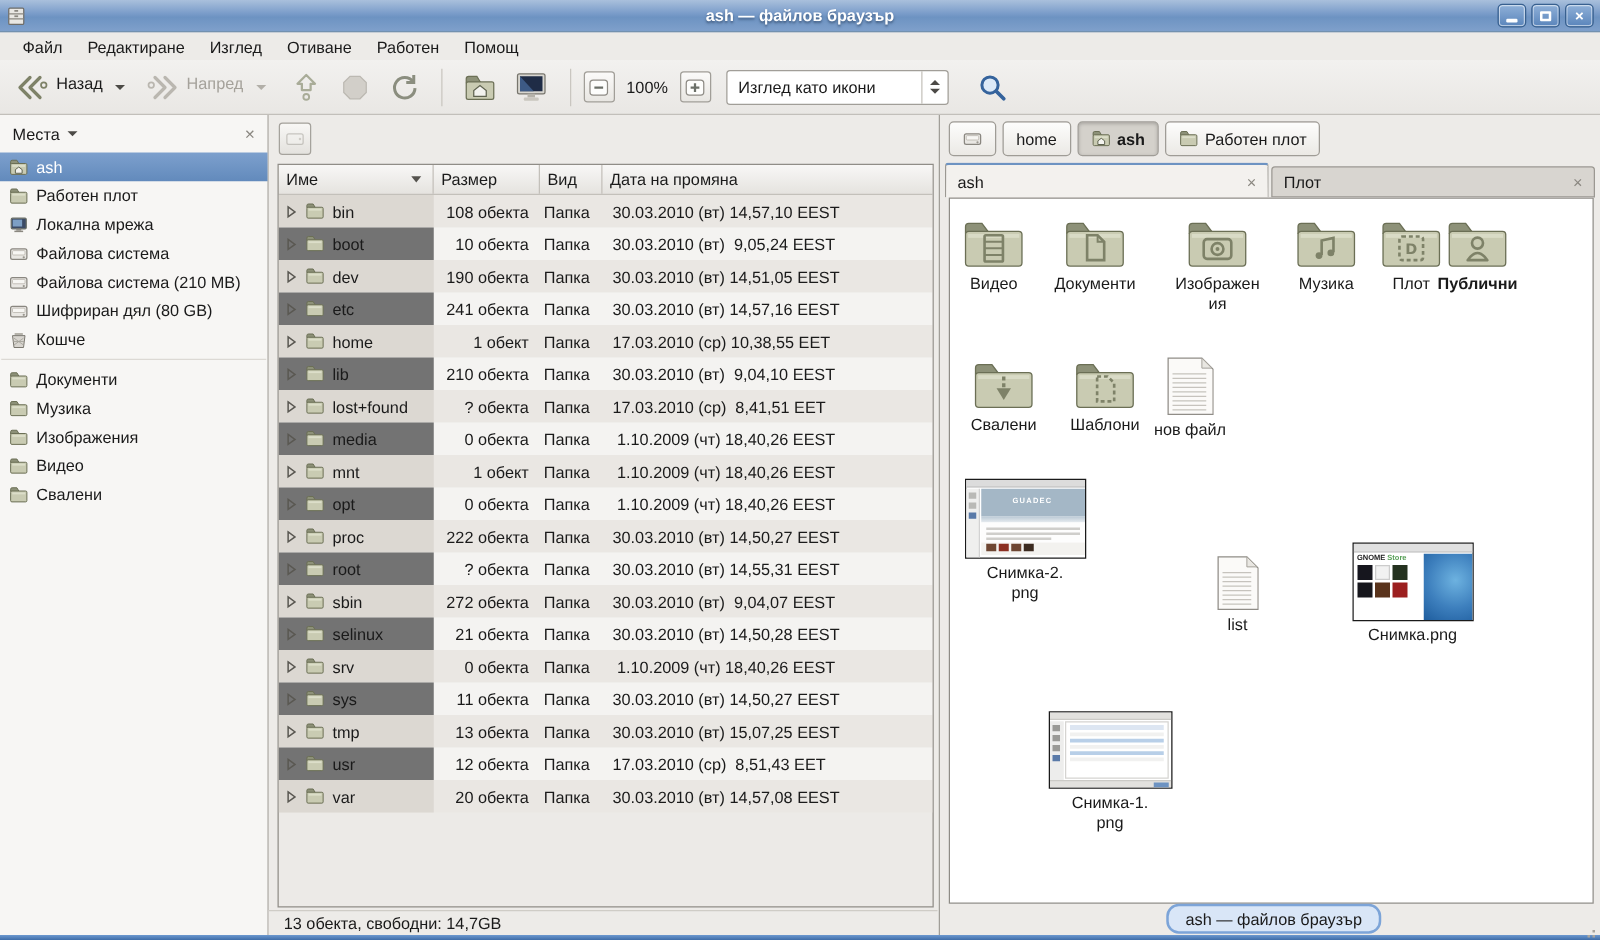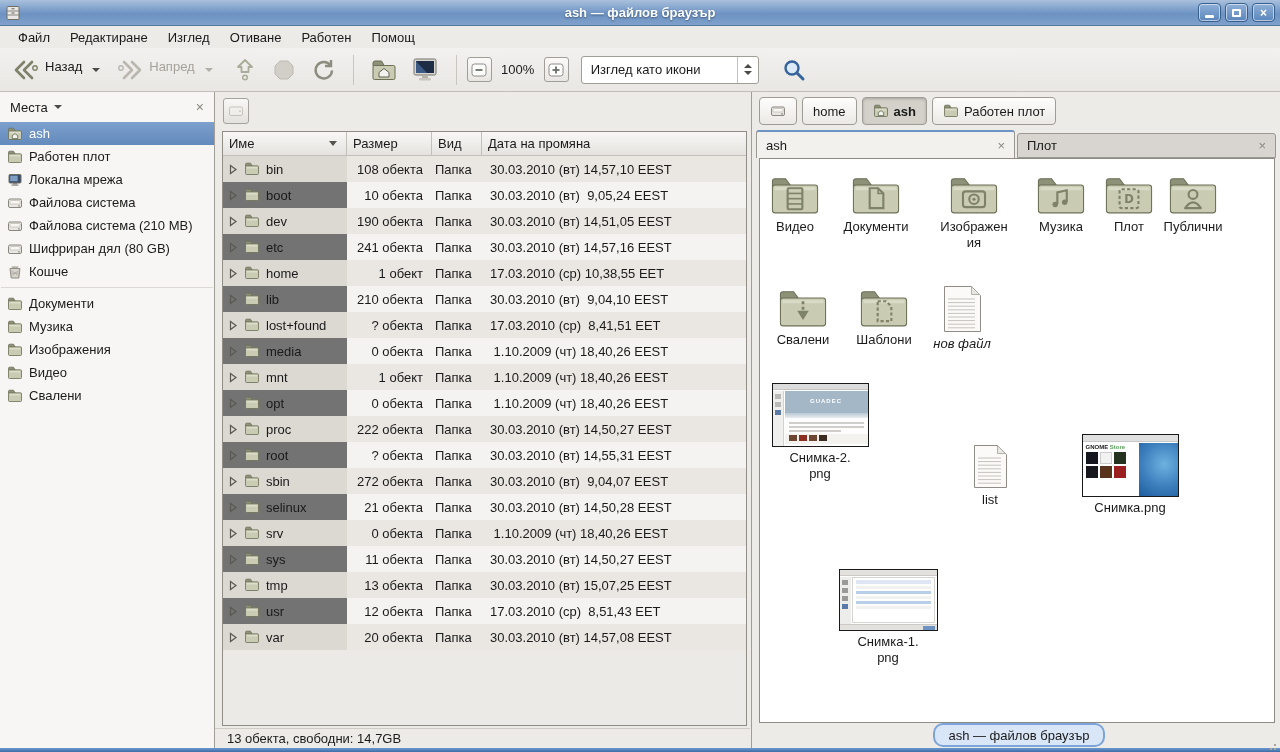--- a/index.html
+++ b/index.html
@@ -942,21 +942,21 @@
             <rect x="4.5" y="12.5" width="39" height="3" fill="#dcdec9" opacity="0.85"></rect>
             <g transform="translate(0,2.5)">
               <rect x="15" y="12" width="18" height="18" rx="2" fill="none" stroke="#7e8268" stroke-width="2" stroke-dasharray="3 2.2"></rect>
               <text x="24" y="25.5" font-size="11" font-weight="bold" text-anchor="middle" fill="#7e8268" font-family="DejaVu Sans">D</text>
             </g>
           </svg>
         </span>
     <span class="ilabel" style="width: 70px;">Плот</span>
   </div>
 
-  <div class="item" style="left: 373px; top: 15px;">
+  <div class="item" style="left: 362px; top: 15px; font-weight: bold;">
     <span class="iicon">
           <svg width="52" height="42" viewBox="0 0 48 40">
             <path d="M2.5 12 V7 q0 -2.5 2.5 -2.5 h10 l4.5 6 z" fill="#8d9178" stroke="#6b6f55"></path>
             <rect x="2.5" y="10.5" width="43" height="26.5" rx="2.5" fill="#c9cbb2" stroke="#6b6f55"></rect>
             <rect x="4.5" y="12.5" width="39" height="3" fill="#dcdec9" opacity="0.85"></rect>
             <g transform="translate(0,2.5)">
               <circle cx="24" cy="17" r="4.2" fill="none" stroke="#7e8268" stroke-width="2"></circle>
               <path d="M16.5 30 q7.5 -11 15 0 z" fill="none" stroke="#7e8268" stroke-width="2" stroke-linejoin="round"></path>
             </g>
           </svg>
@@ -986,21 +986,21 @@
             <rect x="2.5" y="10.5" width="43" height="26.5" rx="2.5" fill="#c9cbb2" stroke="#6b6f55"></rect>
             <rect x="4.5" y="12.5" width="39" height="3" fill="#dcdec9" opacity="0.85"></rect>
             <g transform="translate(0,2.5)">
               <path d="M18 11 h8 l5 5 v14 h-13 z" fill="none" stroke="#7e8268" stroke-width="2" stroke-dasharray="3 2.2"></path>
             </g>
           </svg>
         </span>
     <span class="ilabel" style="width: 84px;">Шаблони</span>
   </div>
 
-  <div class="item" style="left: 142px; top: 126px; font-style: italic;">
+  <div class="item" style="left: 132px; top: 126px;">
     <span class="iicon">
           <svg width="38" height="48" viewBox="0 0 38 48">
             <path d="M1.5 1.5 h27 l9 9 V46.5 H1.5 z" fill="#fbfaf8" stroke="#908d87"></path>
             <path d="M28.5 1.5 l8 8 h-8 z" fill="#e9e7e2" stroke="#a5a29b" stroke-width="0.8"></path>
             <line x1="5" y1="14" x2="32" y2="14" stroke="#c6c3bd" stroke-width="1"></line>
             <line x1="5" y1="17.6" x2="32" y2="17.6" stroke="#c6c3bd" stroke-width="1"></line>
             <line x1="5" y1="21.200000000000003" x2="32" y2="21.200000000000003" stroke="#c6c3bd" stroke-width="1"></line>
             <line x1="5" y1="24.800000000000004" x2="32" y2="24.800000000000004" stroke="#c6c3bd" stroke-width="1"></line>
             <line x1="5" y1="28.400000000000006" x2="32" y2="28.400000000000006" stroke="#c6c3bd" stroke-width="1"></line>
             <line x1="5" y1="32.00000000000001" x2="32" y2="32.00000000000001" stroke="#c6c3bd" stroke-width="1"></line>

